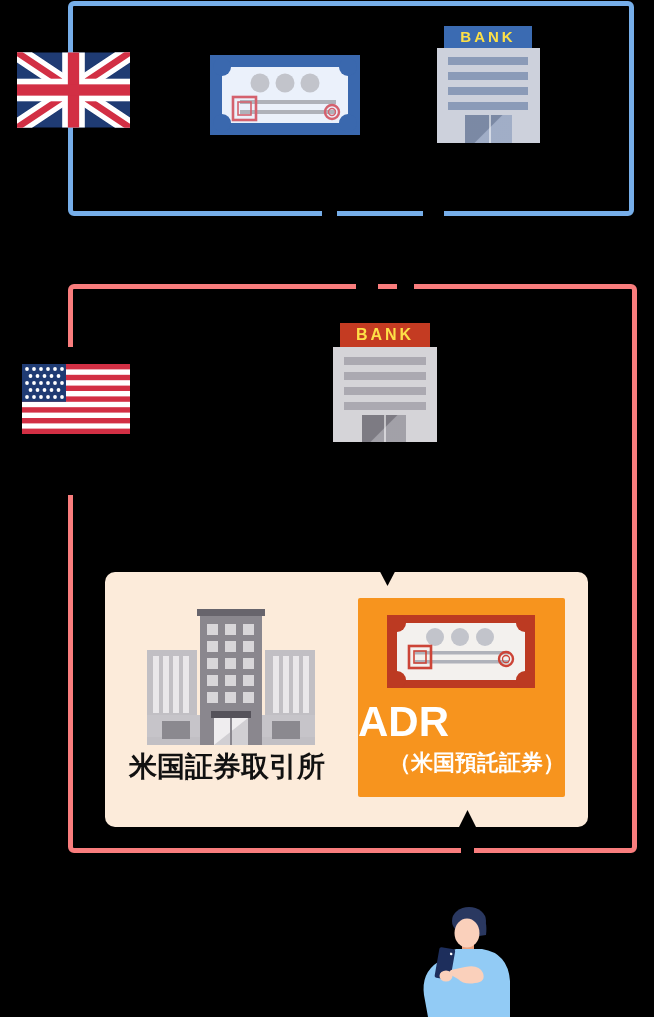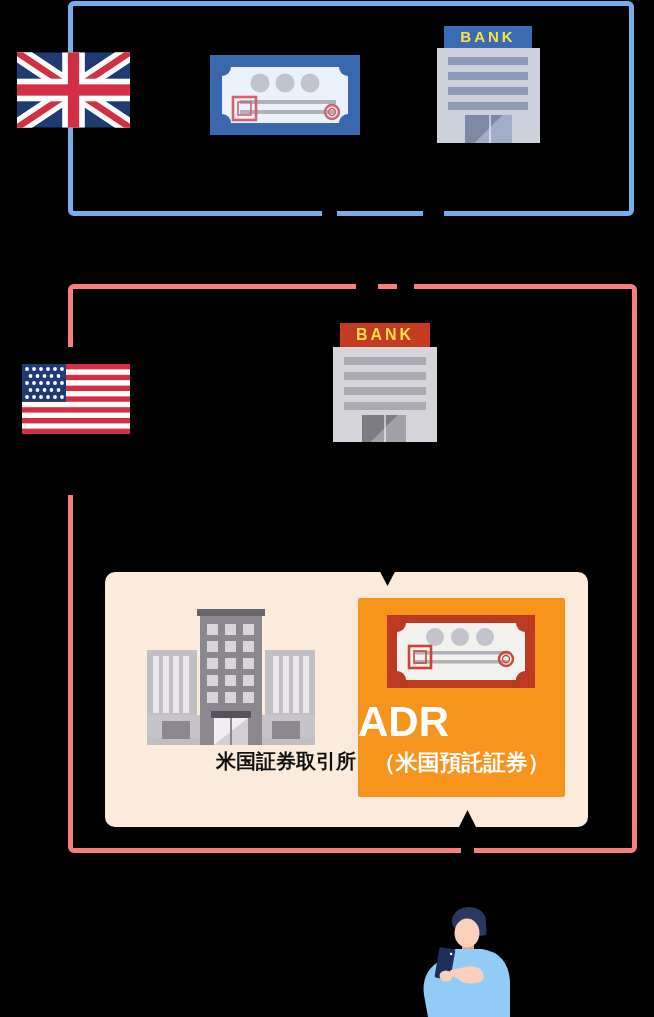--- a/index.html
+++ b/index.html
@@ -18,25 +18,25 @@
   .bank-stripe{position:absolute;}
   .bank-door{position:absolute;}
   .bank-door .divider{position:absolute;left:50%;top:0;width:2px;height:100%;background:rgba(255,255,255,.55);}
   .bank-door .shine{position:absolute;left:0;top:0;width:100%;height:100%;
       background:linear-gradient(135deg,rgba(0,0,0,.12) 49%,rgba(255,255,255,.18) 51%);}
   
   .exchange-panel{position:absolute;left:105px;top:572px;width:483px;height:255px;
       background:var(--inner-box-bg);border-radius:10px;}
   .adr-panel{position:absolute;left:358px;top:598px;width:207px;height:199px;
       background:var(--adr-box-bg);border-radius:2px;}
-  .exchange-label{position:absolute;left:136px;top:748px;width:220px;text-align:right;
-      font-size:20px;font-weight:bold;color:var(--exchange-label-color);letter-spacing:0px;}
+  .exchange-label{position:absolute;left:129px;top:748px;width:220px;text-align:left;
+      font-size:28px;font-weight:bold;color:var(--exchange-label-color);letter-spacing:0px;}
   .adr-title{position:absolute;left:0;top:100px;width:100%;text-align:left;
       font-size:42px;font-weight:bold;color:var(--adr-text-color);}
-  .adr-subtitle{position:absolute;left:0;top:150px;width:100%;text-align:center;
+  .adr-subtitle{position:absolute;left:0;top:150px;width:100%;text-align:right;
       font-size:22px;font-weight:bold;color:var(--adr-text-color);}
   
   .arrow-shaft{position:absolute;background:var(--arrow-black);}
   .arrow-head-down{position:absolute;background:var(--arrow-black);
       clip-path:polygon(0 0,100% 0,50% 100%);}
   .arrow-head-up{position:absolute;background:var(--arrow-black);
       clip-path:polygon(50% 0,0 100%,100% 100%);}
 </style>
 </head>
 <body>

